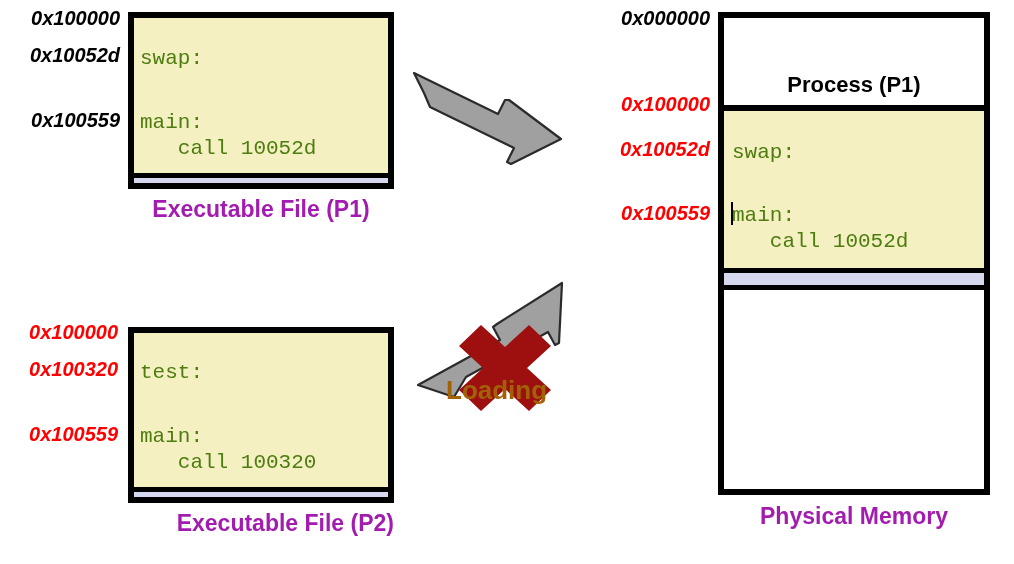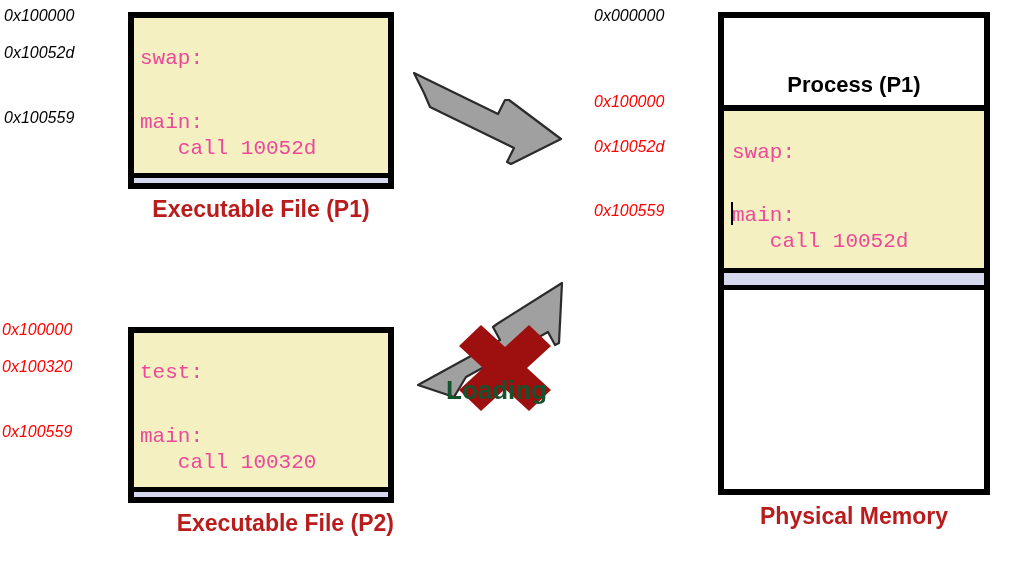--- a/index.html
+++ b/index.html
@@ -14,25 +14,25 @@
     background: #ffffff;
     overflow: hidden;
     font-family: "Liberation Sans", sans-serif;
   }
 
   
   .addr {
     position: absolute;
     font-family: "Liberation Sans", sans-serif;
     font-style: italic;
-    font-size: 16px;
-    font-weight: 400;
+    font-size: 20px;
+    font-weight: 700;
     line-height: 1;
     white-space: nowrap;
-    text-align: left;
+    text-align: right;
   }
   .addr.black { color: #000000; }
   .addr.red   { color: #FF0000; }
 
   
   .exebox {
     position: absolute;
     box-sizing: border-box;
     border: 6px solid #000000;
     background: #ffffff;
@@ -51,31 +51,31 @@
     position: absolute;
     background: #000000;
   }
 
   
   .code {
     position: absolute;
     font-family: "Liberation Mono", "DejaVu Sans Mono", monospace;
     font-size: 21px;
     line-height: 1.25;
-    color: #ec4899;
+    color: #4d7c0f;
     white-space: pre;
   }
 
   
   .caption {
     position: absolute;
     font-family: "Liberation Sans", sans-serif;
     font-size: 23px;
     font-weight: bold;
-    color: #b91c1c;
+    color: #a21caf;
     white-space: nowrap;
     text-align: center;
   }
   .inner-title {
     position: absolute;
     font-family: "Liberation Sans", sans-serif;
     font-size: 22px;
     font-weight: bold;
     color: #000000;
     white-space: nowrap;
@@ -90,21 +90,21 @@
     top: 0;
     width: 1014px;
     height: 564px;
     pointer-events: none;
   }
   .loading-label {
     position: absolute;
     font-family: "Liberation Sans", sans-serif;
     font-size: 26px;
     font-weight: bold;
-    color: #14532d;
+    color: #a16207;
     white-space: nowrap;
   }
   .caret {
     position: absolute;
     width: 2px;
     background: #000000;
   }
 </style>
 </head>
 <body>

